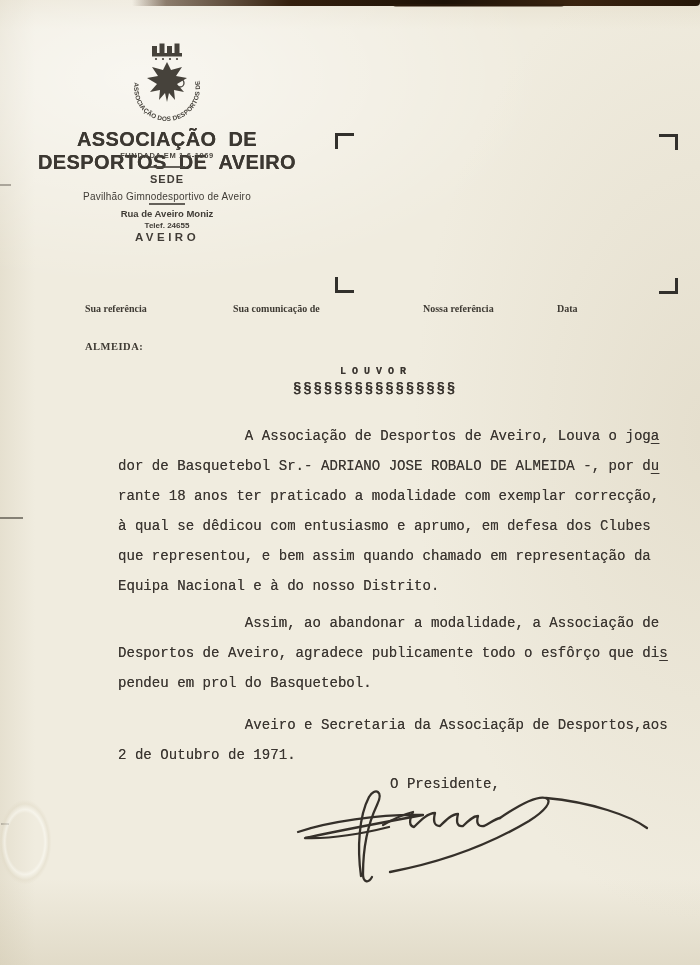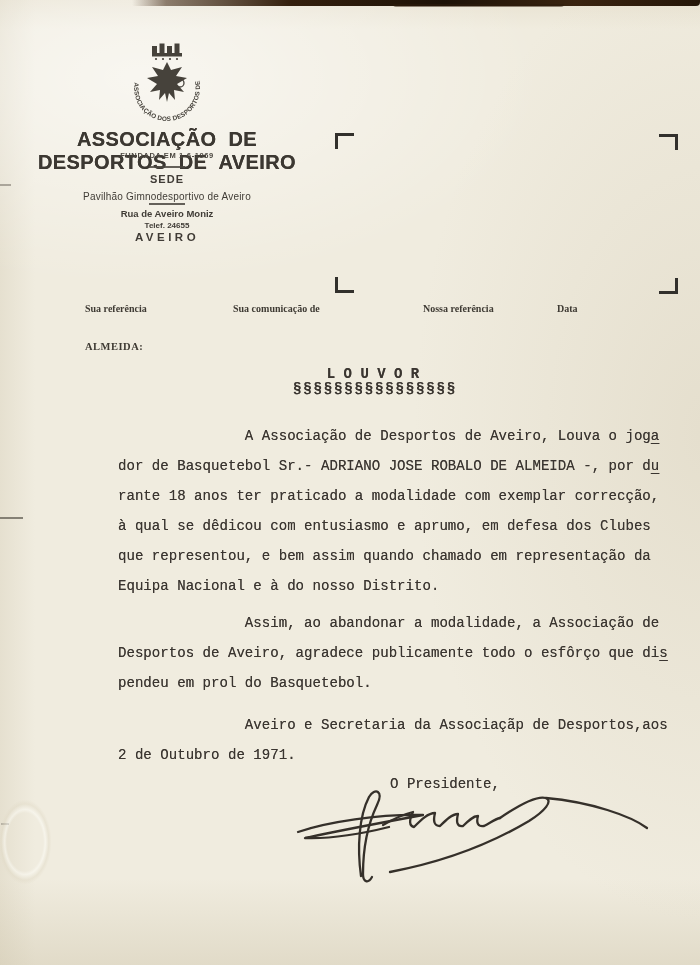--- a/index.html
+++ b/index.html
@@ -49,21 +49,21 @@
   .bk-br{left:659px;top:278px;border-bottom:3px solid #32302c;border-right:3px solid #32302c;}
   
   .ref{position:absolute;top:303px;font-family:"Liberation Serif", serif;font-weight:bold;
     font-size:10px;color:#3e3a33;}
   .ref0{left:85px;} .ref1{left:233px;} .ref2{left:399px;margin-left:24px;} .ref3{left:557px;text-align:right;}
   .assunto{position:absolute;left:85px;top:341px;font-family:"Liberation Serif", serif;
     font-weight:bold;font-size:10.5px;letter-spacing:.5px;color:#3e3a33;}
   
   .tw{font-family:"Liberation Mono", monospace;color:#3a3530;text-shadow:0 0 .5px rgba(58,53,48,.7);}
   .ltitle{position:absolute;left:287px;top:366px;width:172px;text-align:center;
-    font-size:14px;font-weight:bold;}
+    font-size:10px;font-weight:bold;}
   .lrule{position:absolute;left:287px;top:381px;width:176px;text-align:center;
     font-size:14.1px;font-weight:bold;letter-spacing:1.8px;}
   #letter-body{position:absolute;left:110px;top:421px;font-size:14.1px;line-height:30px;
     white-space:pre;margin-left:8px;}
   .tline span.u{text-decoration:underline;text-underline-offset:3px;}
   .signoff{position:absolute;left:390px;top:776px;font-size:14.1px;}
   .signature{position:absolute;left:293px;top:786px;}
 </style>
 </head>
 <body>

